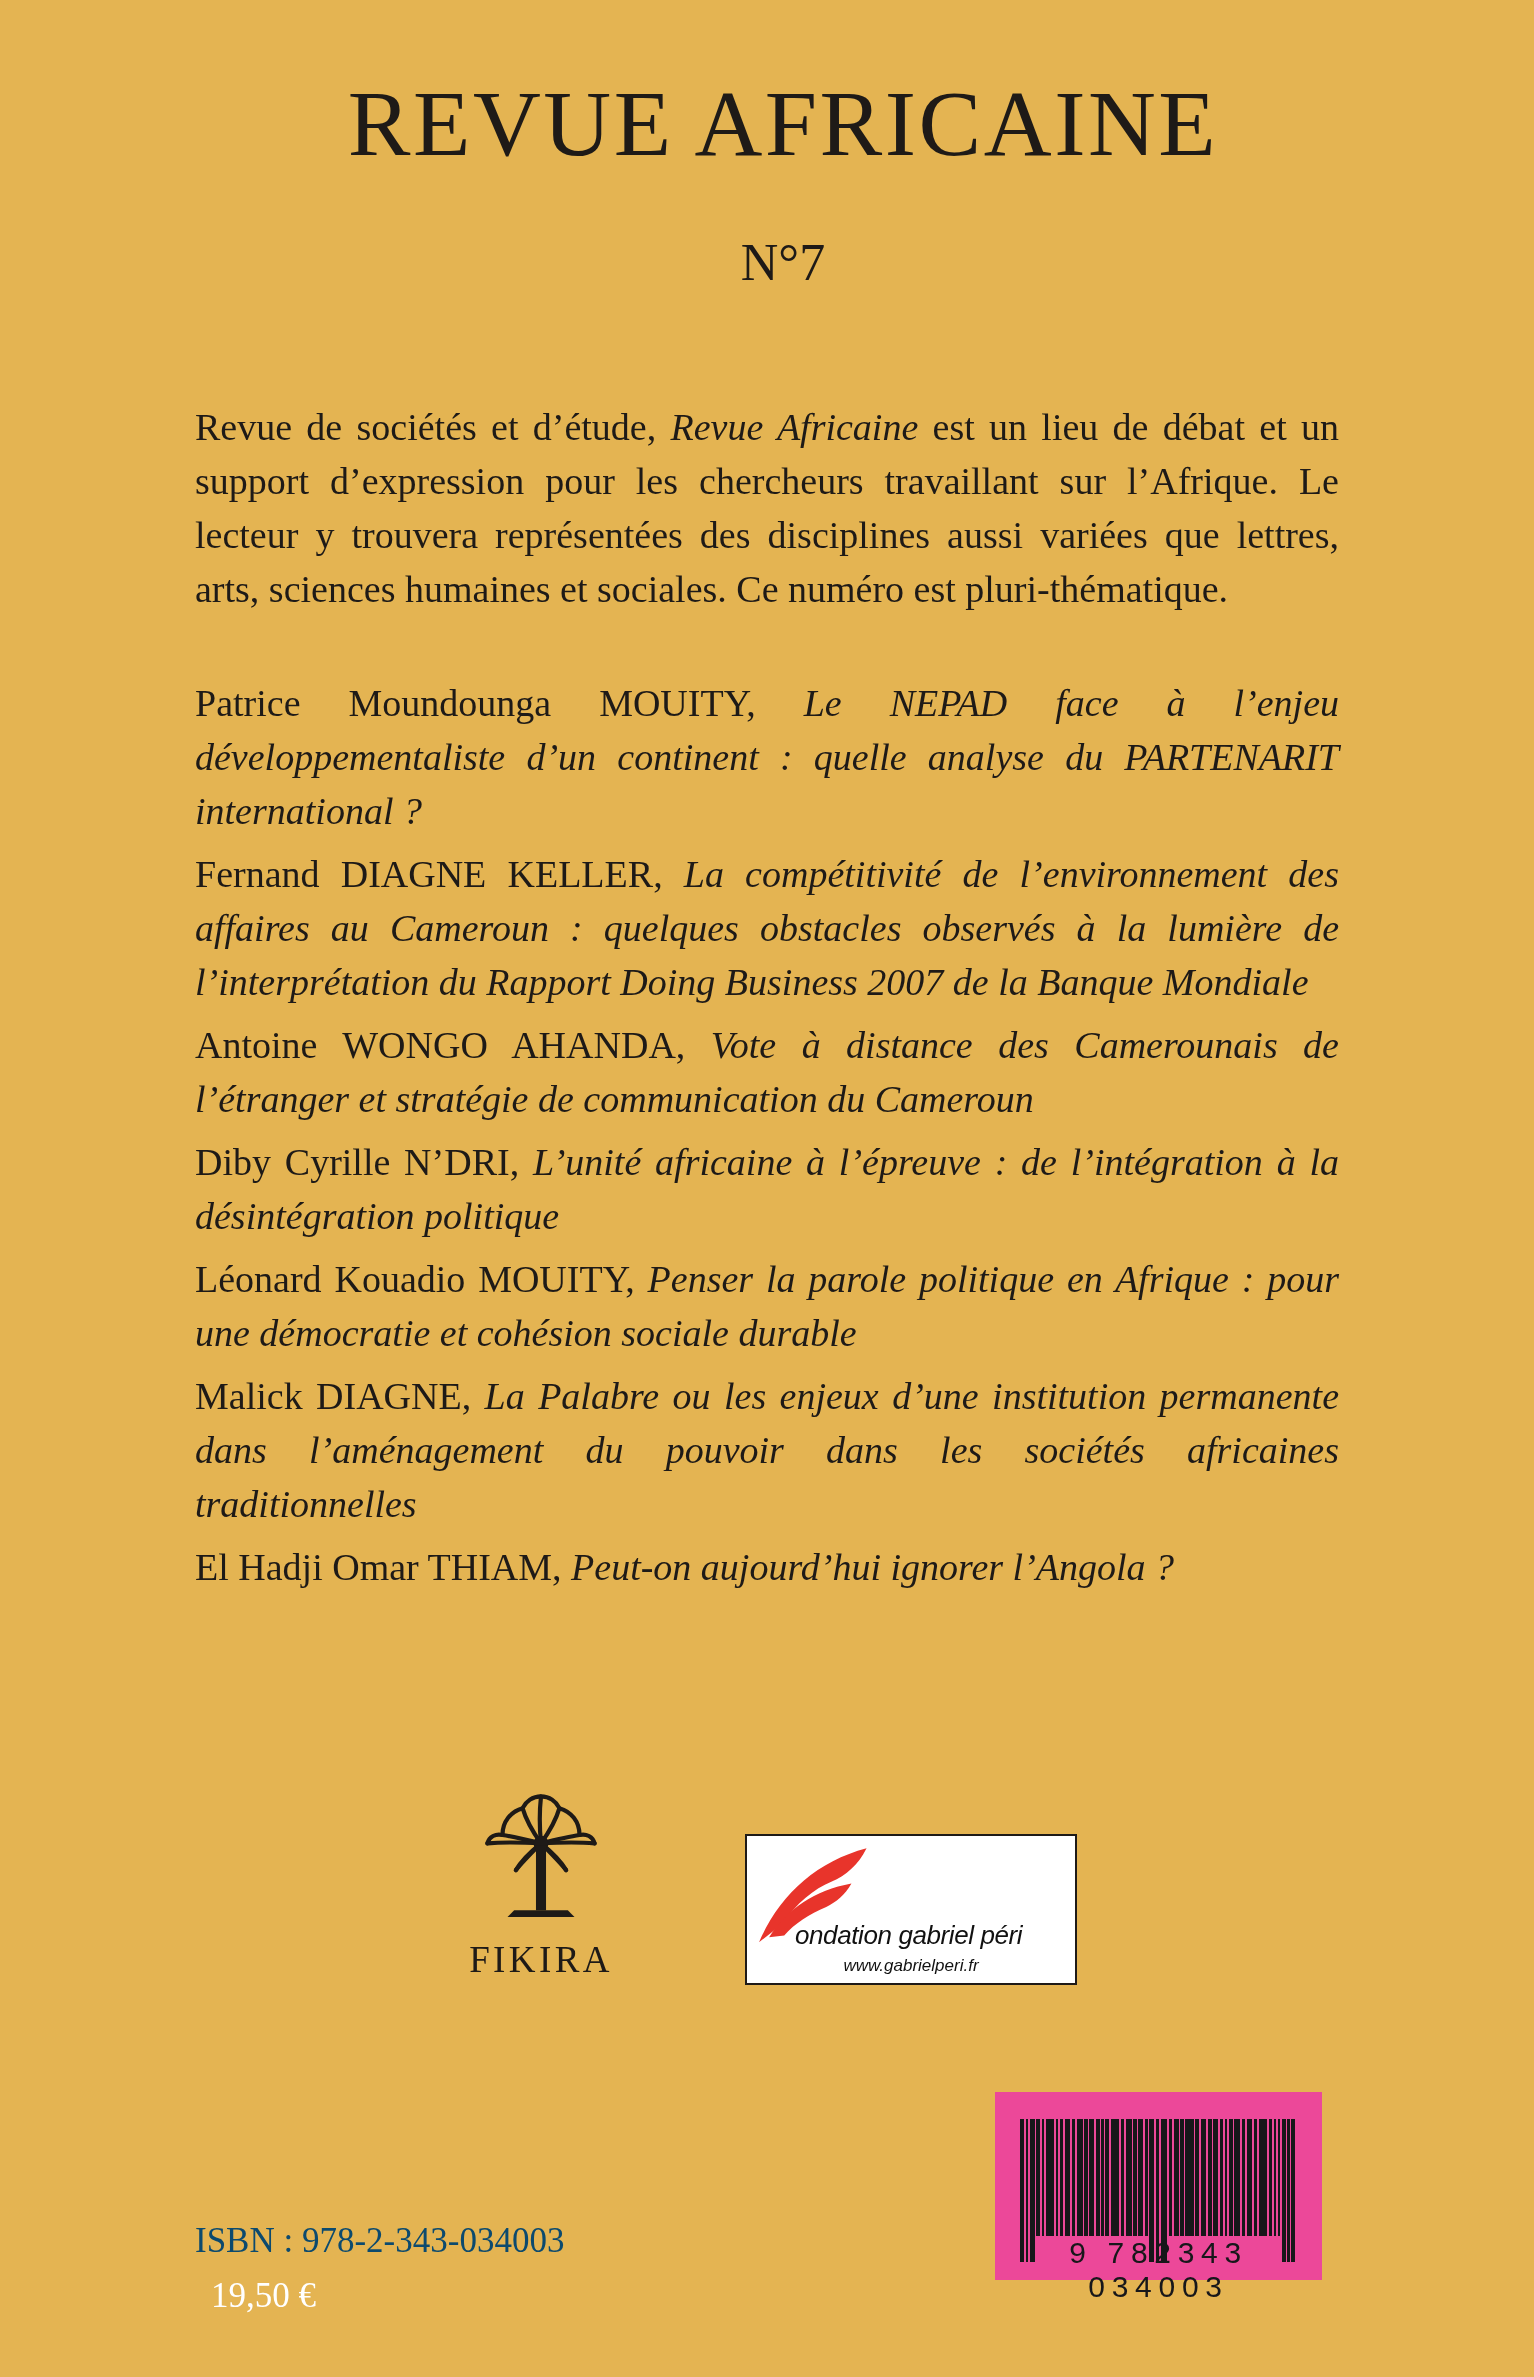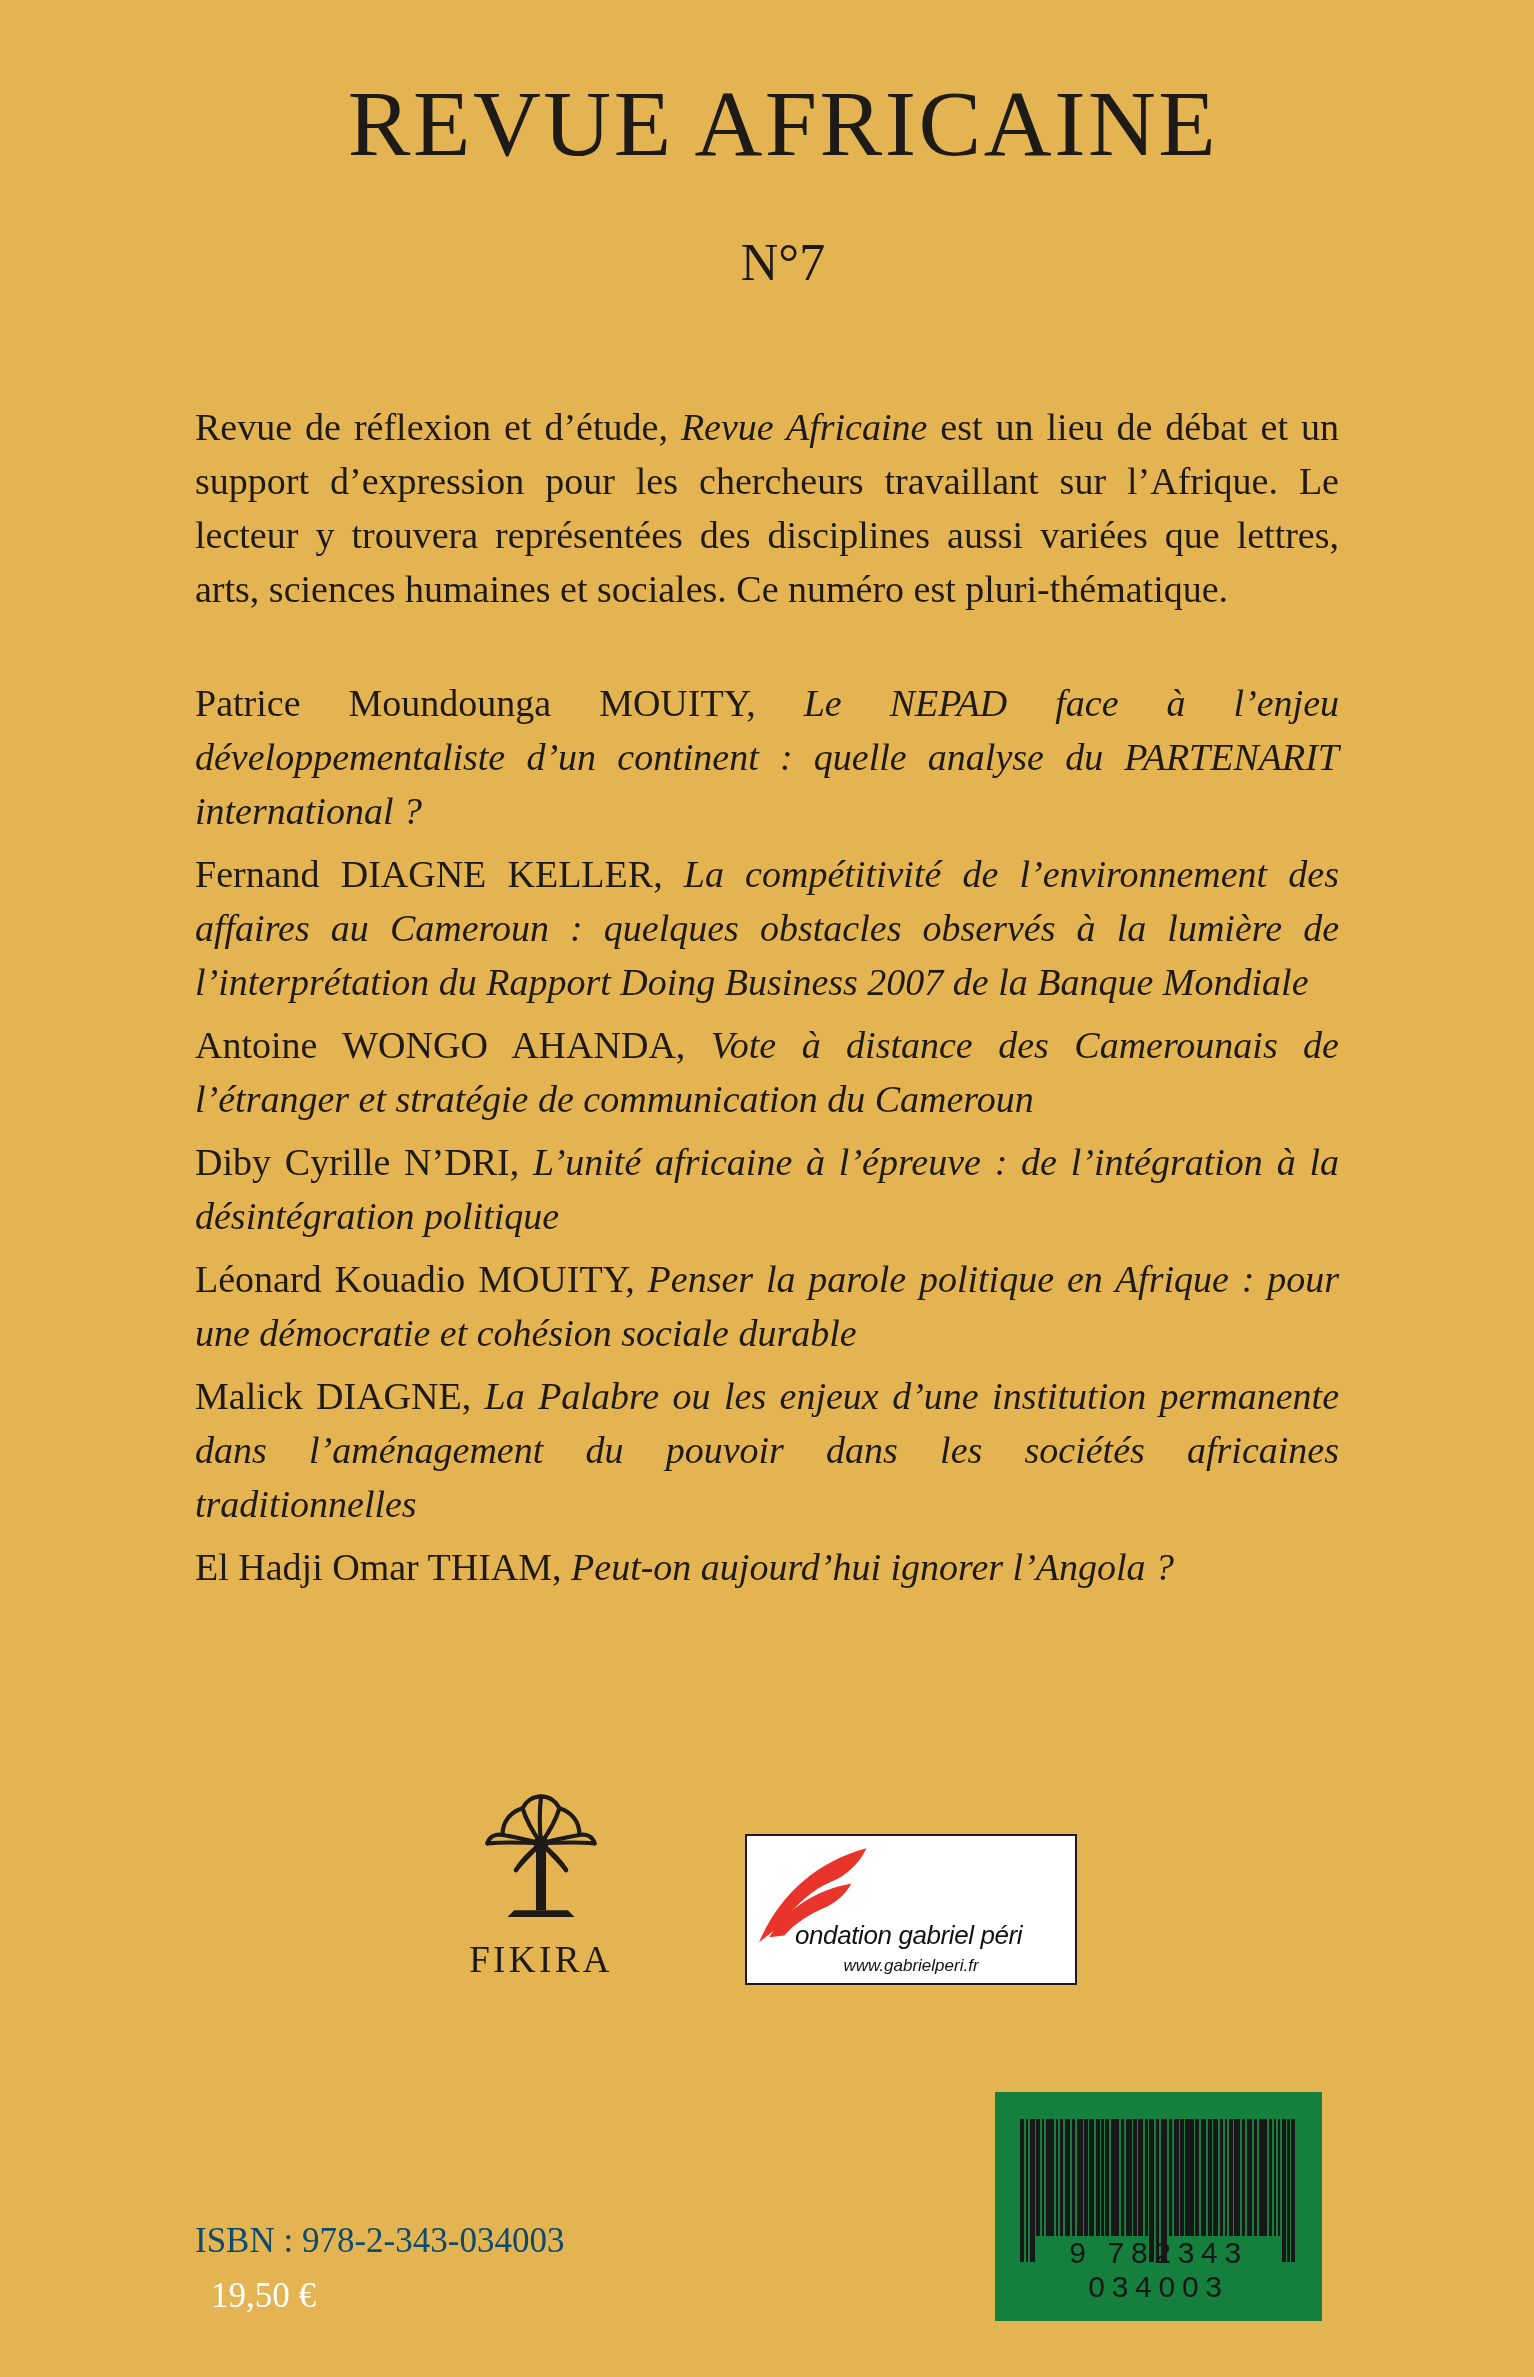--- a/index.html
+++ b/index.html
@@ -157,22 +157,22 @@
     font-style: italic;
     color: #111111;
   }
 
   
   .barcode-box {
     position: absolute;
     left: 995px;
     top: 2092px;
     width: 327px;
-    height: 229px;
-    background: #15803d;
+    height: 188px;
+    background: #ec4899;
   }
   .barcode-bars {
     position: absolute;
     left: 0;
     right: 0;
     top: 27px;
     height: 117px;
     display: flex;
     justify-content: center;
     align-items: flex-start;
@@ -217,21 +217,21 @@
 
 <div class="cover">
 
   <div class="title-block">
     <h1 class="main-title">REVUE AFRICAINE</h1>
     <div class="issue-number">N°7</div>
   </div>
 
   <div class="text-column">
 
-    <p class="intro"><span>Revue de réflexion et d’étude, </span><span class="it">Revue Africaine</span><span> est un lieu de débat et un support d’expression pour les chercheurs travaillant sur l’Afrique. Le lecteur y trouvera représentées des disciplines aussi variées que lettres, arts, sciences humaines et sociales. Ce numéro est pluri-thématique.</span></p>
+    <p class="intro"><span>Revue de sociétés et d’étude, </span><span class="it">Revue Africaine</span><span> est un lieu de débat et un support d’expression pour les chercheurs travaillant sur l’Afrique. Le lecteur y trouvera représentées des disciplines aussi variées que lettres, arts, sciences humaines et sociales. Ce numéro est pluri-thématique.</span></p>
 
     <div class="article-list">
       <p class="article"><span class="author">Patrice Moundounga MOUITY, </span><span class="atitle">Le NEPAD face à l’enjeu développementaliste d’un continent : quelle analyse du PARTENARIT international ?</span></p>
       <p class="article"><span class="author">Fernand DIAGNE KELLER, </span><span class="atitle">La compétitivité de l’environnement des affaires au Cameroun : quelques obstacles observés à la lumière de l’interprétation du Rapport Doing Business 2007 de la Banque Mondiale</span></p>
       <p class="article"><span class="author">Antoine WONGO AHANDA, </span><span class="atitle">Vote à distance des Camerounais de l’étranger et stratégie de communication du Cameroun</span></p>
       <p class="article"><span class="author">Diby Cyrille N’DRI, </span><span class="atitle">L’unité africaine à l’épreuve : de l’intégration à la désintégration politique</span></p>
       <p class="article"><span class="author">Léonard Kouadio MOUITY, </span><span class="atitle">Penser la parole politique en Afrique : pour une démocratie et cohésion sociale durable</span></p>
       <p class="article"><span class="author">Malick DIAGNE, </span><span class="atitle">La Palabre ou les enjeux d’une institution permanente dans l’aménagement du pouvoir dans les sociétés africaines traditionnelles</span></p>
       <p class="article"><span class="author">El Hadji Omar THIAM, </span><span class="atitle">Peut-on aujourd’hui ignorer l’Angola ?</span></p>
     </div>

